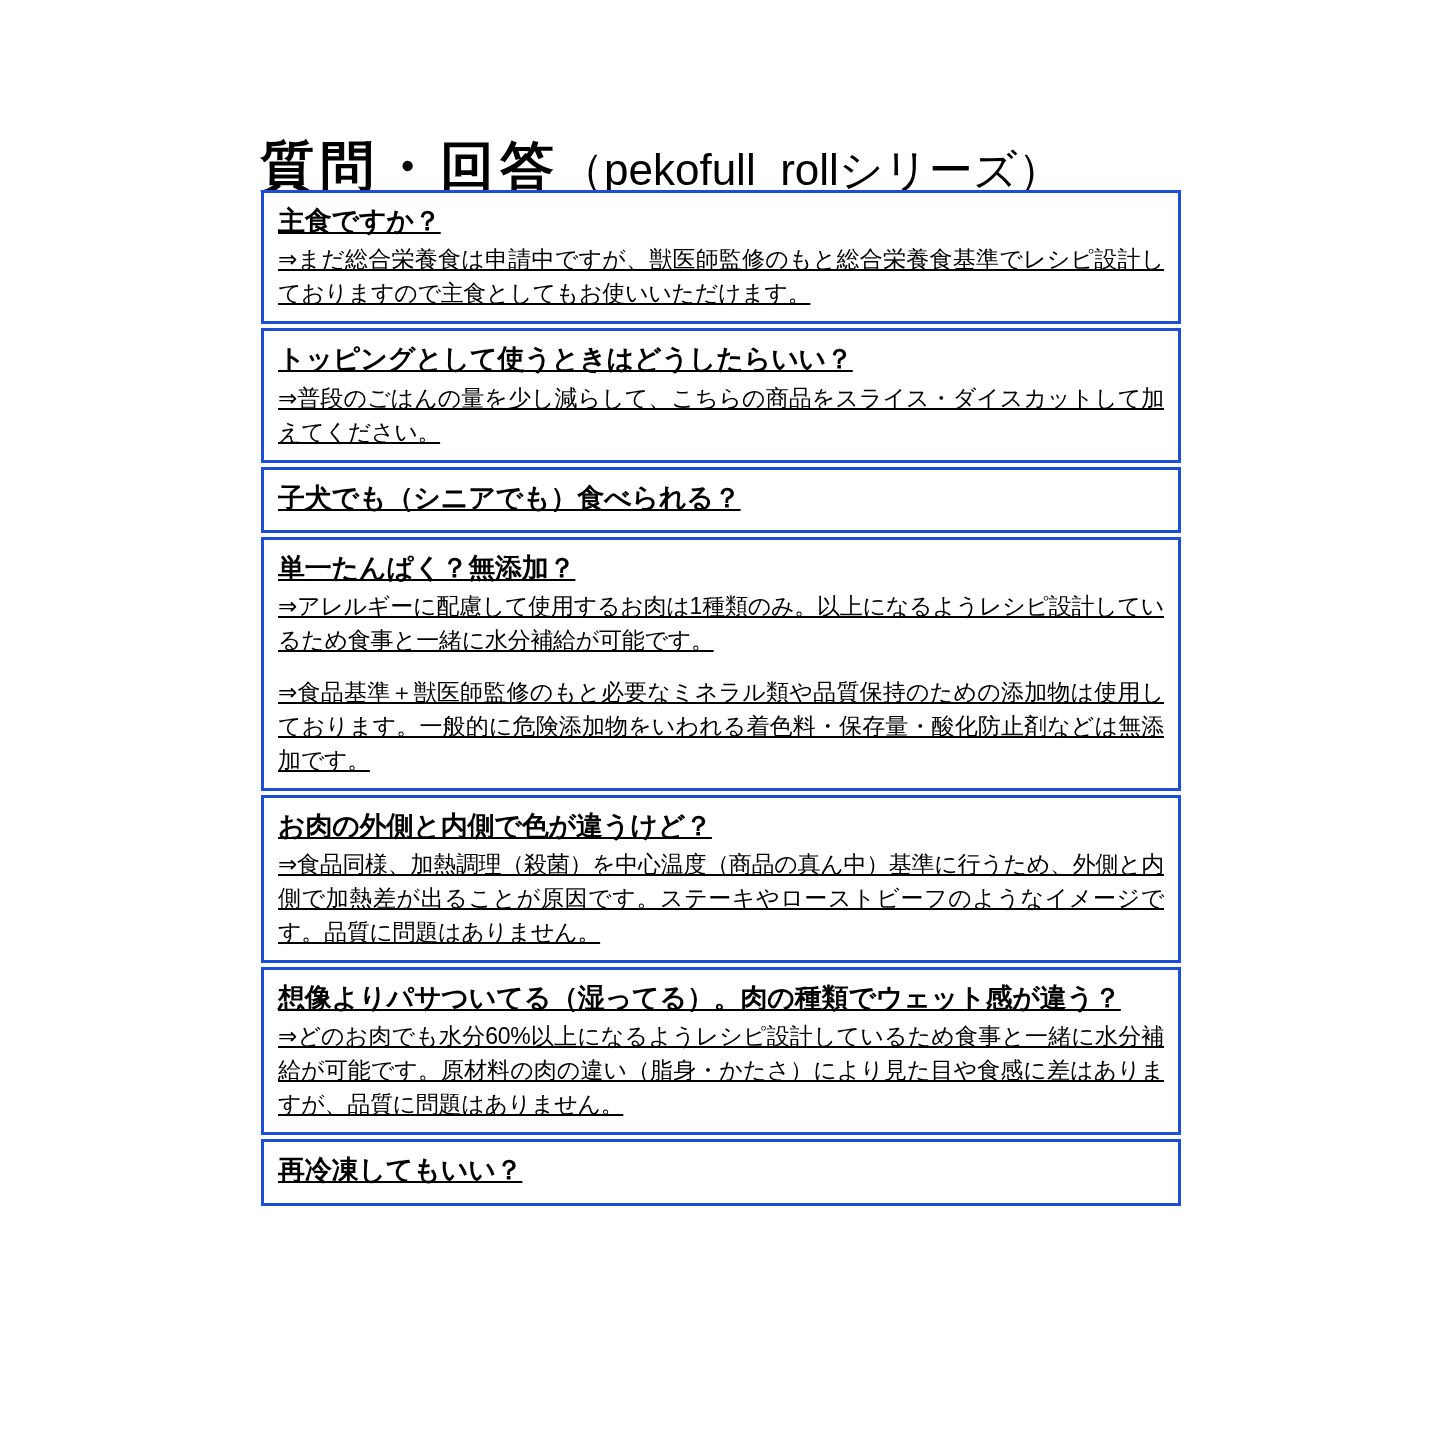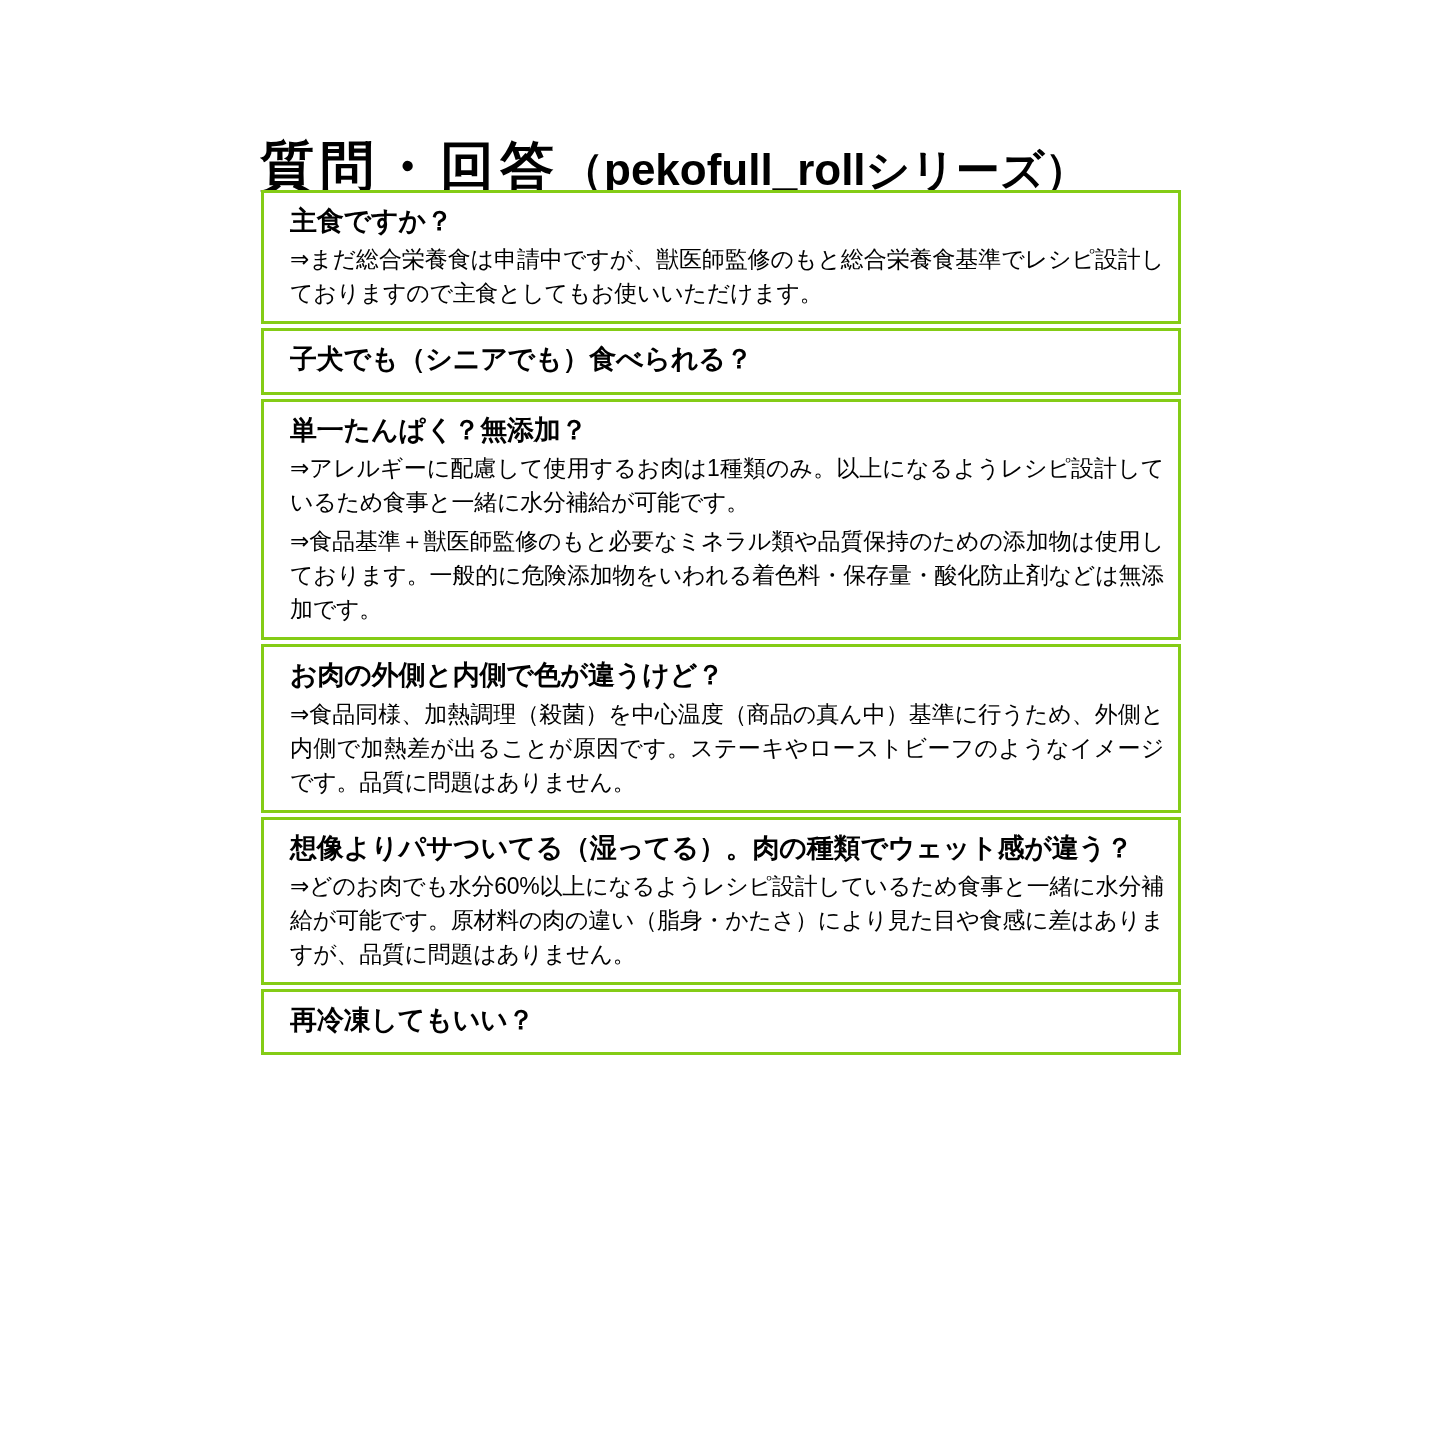--- a/index.html
+++ b/index.html
@@ -34,74 +34,79 @@
     letter-spacing: 0px;
   }
   .doc-title .title-main {
     font-family: "Liberation Serif", "DejaVu Serif", serif;
     font-weight: 700;
     font-size: 54px;
     letter-spacing: 6px;
   }
   .doc-title .title-sub {
     font-family: "Liberation Sans", "DejaVu Sans", sans-serif;
-    font-weight: 700;
+    font-weight: 400;
     font-size: 44px;
     letter-spacing: 0px;
   }
 
   .faq-list {
     position: absolute;
     left: 261px;
     top: 190px;
     width: 920px;
   }
 
   .faq-item {
-    border: 3px solid #84cc16;
+    border: 3px solid #1d4ed8;
     box-sizing: border-box;
-    padding: 9px 14px 11px 26px;
+    padding: 9px 14px 11px 14px;
     margin-bottom: 4px;
     background: #ffffff;
+    text-decoration: underline;
   }
 
   .faq-q {
     font-size: 27px;
     font-weight: 700;
     line-height: 1.42;
     margin: 0 0 2px 0;
     letter-spacing: -0.2px;
   }
 
   .faq-a {
     font-size: 23px;
     font-weight: 400;
     line-height: 1.48;
     margin: 0;
     letter-spacing: -0.3px;
     text-align: justify;
     text-justify: inter-character;
   }
   .faq-a + .faq-a {
-    margin-top: 5px;
+    margin-top: 17px;
   }
 </style>
 </head>
 <body>
 
 <div class="page">
 
   <h1 class="doc-title">
     <span class="title-main">質問・回答</span><span class="title-sub">（pekofull_rollシリーズ）</span>
   </h1>
 
   <div class="faq-list">
       <div class="faq-item">
         <p class="faq-q">主食ですか？</p>
         <p class="faq-a">⇒まだ総合栄養食は申請中ですが、獣医師監修のもと総合栄養食基準でレシピ設計しておりますので主食としてもお使いいただけます。</p>
+      </div>
+      <div class="faq-item">
+        <p class="faq-q">トッピングとして使うときはどうしたらいい？</p>
+        <p class="faq-a">⇒普段のごはんの量を少し減らして、こちらの商品をスライス・ダイスカットして加えてください。</p>
       </div>
       <div class="faq-item">
         <p class="faq-q">子犬でも（シニアでも）食べられる？</p>
       </div>
       <div class="faq-item">
         <p class="faq-q">単一たんぱく？無添加？</p>
         <p class="faq-a">⇒アレルギーに配慮して使用するお肉は1種類のみ。以上になるようレシピ設計しているため食事と一緒に水分補給が可能です。</p>
         <p class="faq-a">⇒食品基準＋獣医師監修のもと必要なミネラル類や品質保持のための添加物は使用しております。一般的に危険添加物をいわれる着色料・保存量・酸化防止剤などは無添加です。</p>
       </div>
       <div class="faq-item">

